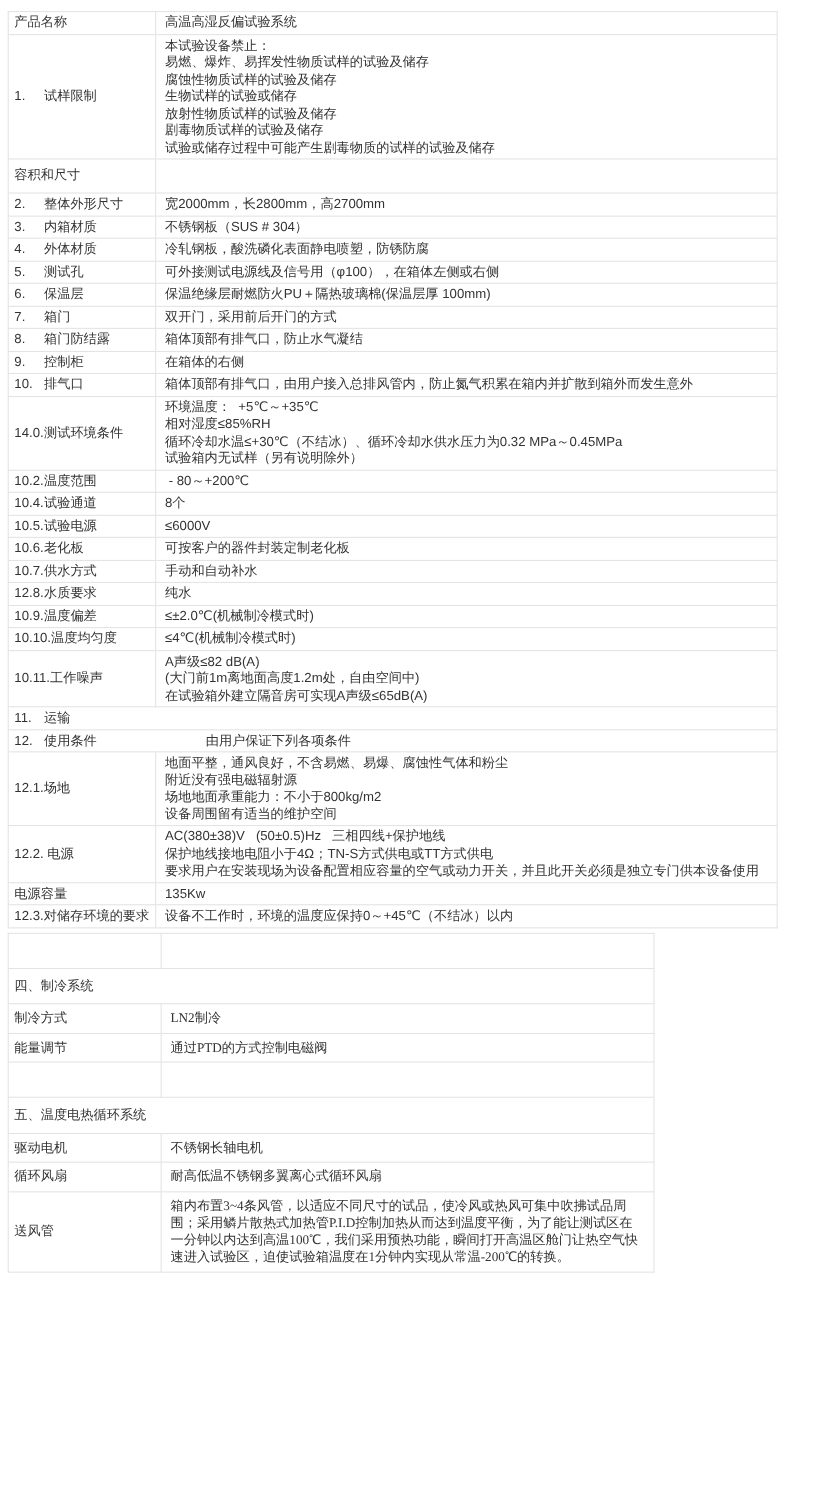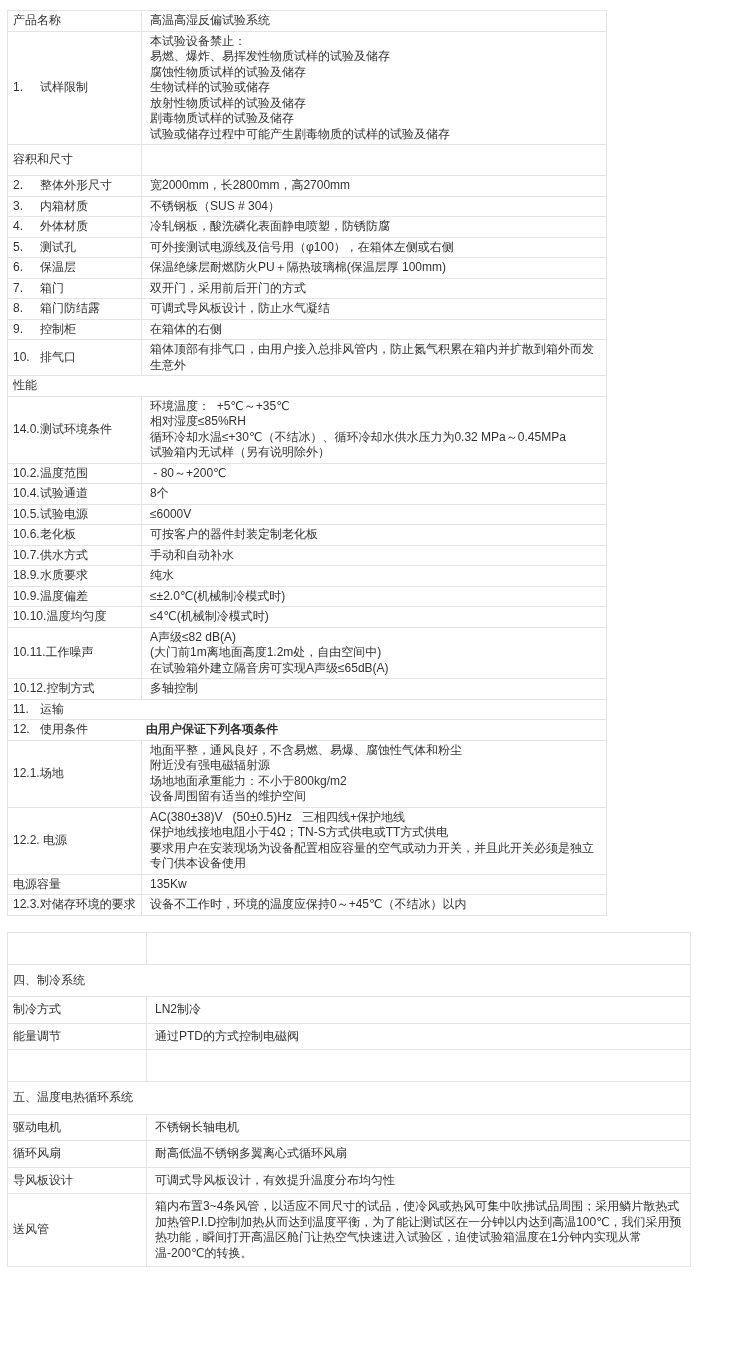--- a/index.html
+++ b/index.html
@@ -2,35 +2,35 @@
 <html><head>
 <meta charset="utf-8">
 <style>
   html,body{margin:0;padding:0;background:#ffffff;}
   .page{
     width:750px;min-height:1350px;background:#ffffff;
     font-family:"Liberation Sans","DejaVu Sans",sans-serif;
     color:#333333;
   }
   table.spec{border-collapse:collapse;table-layout:fixed;}
-  table.t1{margin:10px 0 0 7px;width:600px;}
-  table.t2{margin:16px 0 0 7px;width:684px;}
+  table.t1{margin:10px 0 0 7px;width:700px;}
+  table.t2{margin:4px 0 0 7px;width:588px;font-family:Liberation Serif, serif;}
   td{
     border:1px solid #e4e4e4;
     font-size:12px;line-height:15.5px;color:#333333;
     vertical-align:middle;
     white-space:pre-wrap;overflow-wrap:break-word;
     padding:2px 8px;
   }
   td.c-label{padding-left:5px;padding-right:4px;}
   td.c-span{padding-left:5px;}
   .cellflex{display:flex;align-items:flex-start;}
   .num{flex:0 0 auto;min-width:27px;}
   .lbl{flex:1 1 auto;}
-  .extra{margin-left:58px;font-weight:bold;}
+  .extra{margin-left:99px;}
   .t1 .col1{width:134px;}
   .t2 .col1{width:139px;}
   .t2 td{padding-top:5px;padding-bottom:5px;}
   .t2 td.c-span{padding-top:8px;padding-bottom:8px;}
   tr.row-empty td{height:21px;}
   tr.row-tall td{height:26px;}
 </style>
 </head>
 <body>
 
@@ -78,32 +78,29 @@
         <tr>
           <td class="c-label"><div class="cellflex"><span class="num">6.</span><span class="lbl">保温层</span></div></td>
           <td class="c-value"><span>保温绝缘层耐燃防火PU＋隔热玻璃棉(保温层厚 100mm)</span></td>
         </tr>
         <tr>
           <td class="c-label"><div class="cellflex"><span class="num">7.</span><span class="lbl">箱门</span></div></td>
           <td class="c-value"><span>双开门，采用前后开门的方式</span></td>
         </tr>
         <tr>
           <td class="c-label"><div class="cellflex"><span class="num">8.</span><span class="lbl">箱门防结露</span></div></td>
-          <td class="c-value"><span>可调式导风板设计，防止水气凝结</span></td>
+          <td class="c-value"><span>箱体顶部有排气口，防止水气凝结</span></td>
         </tr>
         <tr>
           <td class="c-label"><div class="cellflex"><span class="num">9.</span><span class="lbl">控制柜</span></div></td>
           <td class="c-value"><span>在箱体的右侧</span></td>
         </tr>
         <tr>
           <td class="c-label"><div class="cellflex"><span class="num">10.</span><span class="lbl">排气口</span></div></td>
           <td class="c-value"><span>箱体顶部有排气口，由用户接入总排风管内，防止氮气积累在箱内并扩散到箱外而发生意外</span></td>
-        </tr>
-        <tr>
-          <td colspan="2" class="c-span"><div class="cellflex"><span class="lbl" style="flex: 0 0 auto;">性能</span></div></td>
         </tr>
         <tr>
           <td class="c-label"><div class="cellflex"><span class="num">14.0.</span><span class="lbl">测试环境条件</span></div></td>
           <td class="c-value"><span>环境温度：  +5℃～+35℃
 相对湿度≤85%RH
 循环冷却水温≤+30℃（不结冰）、循环冷却水供水压力为0.32 MPa～0.45MPa
 试验箱内无试样（另有说明除外）</span></td>
         </tr>
         <tr>
           <td class="c-label"><div class="cellflex"><span class="num">10.2.</span><span class="lbl">温度范围</span></div></td>
@@ -119,40 +116,36 @@
         </tr>
         <tr>
           <td class="c-label"><div class="cellflex"><span class="num">10.6.</span><span class="lbl">老化板</span></div></td>
           <td class="c-value"><span>可按客户的器件封装定制老化板</span></td>
         </tr>
         <tr>
           <td class="c-label"><div class="cellflex"><span class="num">10.7.</span><span class="lbl">供水方式</span></div></td>
           <td class="c-value"><span>手动和自动补水</span></td>
         </tr>
         <tr>
-          <td class="c-label"><div class="cellflex"><span class="num">18.9.</span><span class="lbl">水质要求</span></div></td>
+          <td class="c-label"><div class="cellflex"><span class="num">12.8.</span><span class="lbl">水质要求</span></div></td>
           <td class="c-value"><span>纯水</span></td>
         </tr>
         <tr>
           <td class="c-label"><div class="cellflex"><span class="num">10.9.</span><span class="lbl">温度偏差</span></div></td>
           <td class="c-value"><span>≤±2.0℃(机械制冷模式时)</span></td>
         </tr>
         <tr>
           <td class="c-label"><div class="cellflex"><span class="num">10.10.</span><span class="lbl">温度均匀度</span></div></td>
           <td class="c-value"><span>≤4℃(机械制冷模式时)</span></td>
         </tr>
         <tr>
           <td class="c-label"><div class="cellflex"><span class="num">10.11.</span><span class="lbl">工作噪声</span></div></td>
           <td class="c-value"><span>A声级≤82 dB(A)
 (大门前1m离地面高度1.2m处，自由空间中)
 在试验箱外建立隔音房可实现A声级≤65dB(A)</span></td>
-        </tr>
-        <tr>
-          <td class="c-label"><div class="cellflex"><span class="num">10.12.</span><span class="lbl">控制方式</span></div></td>
-          <td class="c-value"><span>多轴控制</span></td>
         </tr>
         <tr>
           <td colspan="2" class="c-span"><div class="cellflex"><span class="num">11.</span><span class="lbl" style="flex: 0 0 auto;">运输</span></div></td>
         </tr>
         <tr>
           <td colspan="2" class="c-span"><div class="cellflex"><span class="num">12.</span><span class="lbl" style="flex: 0 0 auto;">使用条件</span><span class="extra">由用户保证下列各项条件</span></div></td>
         </tr>
         <tr>
           <td class="c-label"><span>12.1.场地</span></td>
           <td class="c-value"><span>地面平整，通风良好，不含易燃、易爆、腐蚀性气体和粉尘
@@ -206,22 +199,18 @@
         </tr>
         <tr>
           <td class="c-label"><span>驱动电机</span></td>
           <td class="c-value"><span>不锈钢长轴电机</span></td>
         </tr>
         <tr>
           <td class="c-label"><span>循环风扇</span></td>
           <td class="c-value"><span>耐高低温不锈钢多翼离心式循环风扇</span></td>
         </tr>
         <tr>
-          <td class="c-label"><span>导风板设计</span></td>
-          <td class="c-value"><span>可调式导风板设计，有效提升温度分布均匀性</span></td>
-        </tr>
-        <tr>
           <td class="c-label"><span>送风管</span></td>
           <td class="c-value"><span>箱内布置3~4条风管，以适应不同尺寸的试品，使冷风或热风可集中吹拂试品周围；采用鳞片散热式加热管P.I.D控制加热从而达到温度平衡，为了能让测试区在一分钟以内达到高温100℃，我们采用预热功能，瞬间打开高温区舱门让热空气快速进入试验区，迫使试验箱温度在1分钟内实现从常温-200℃的转换。</span></td>
         </tr>
       </tbody>
   </table>
 </div>
 
 </body></html>

